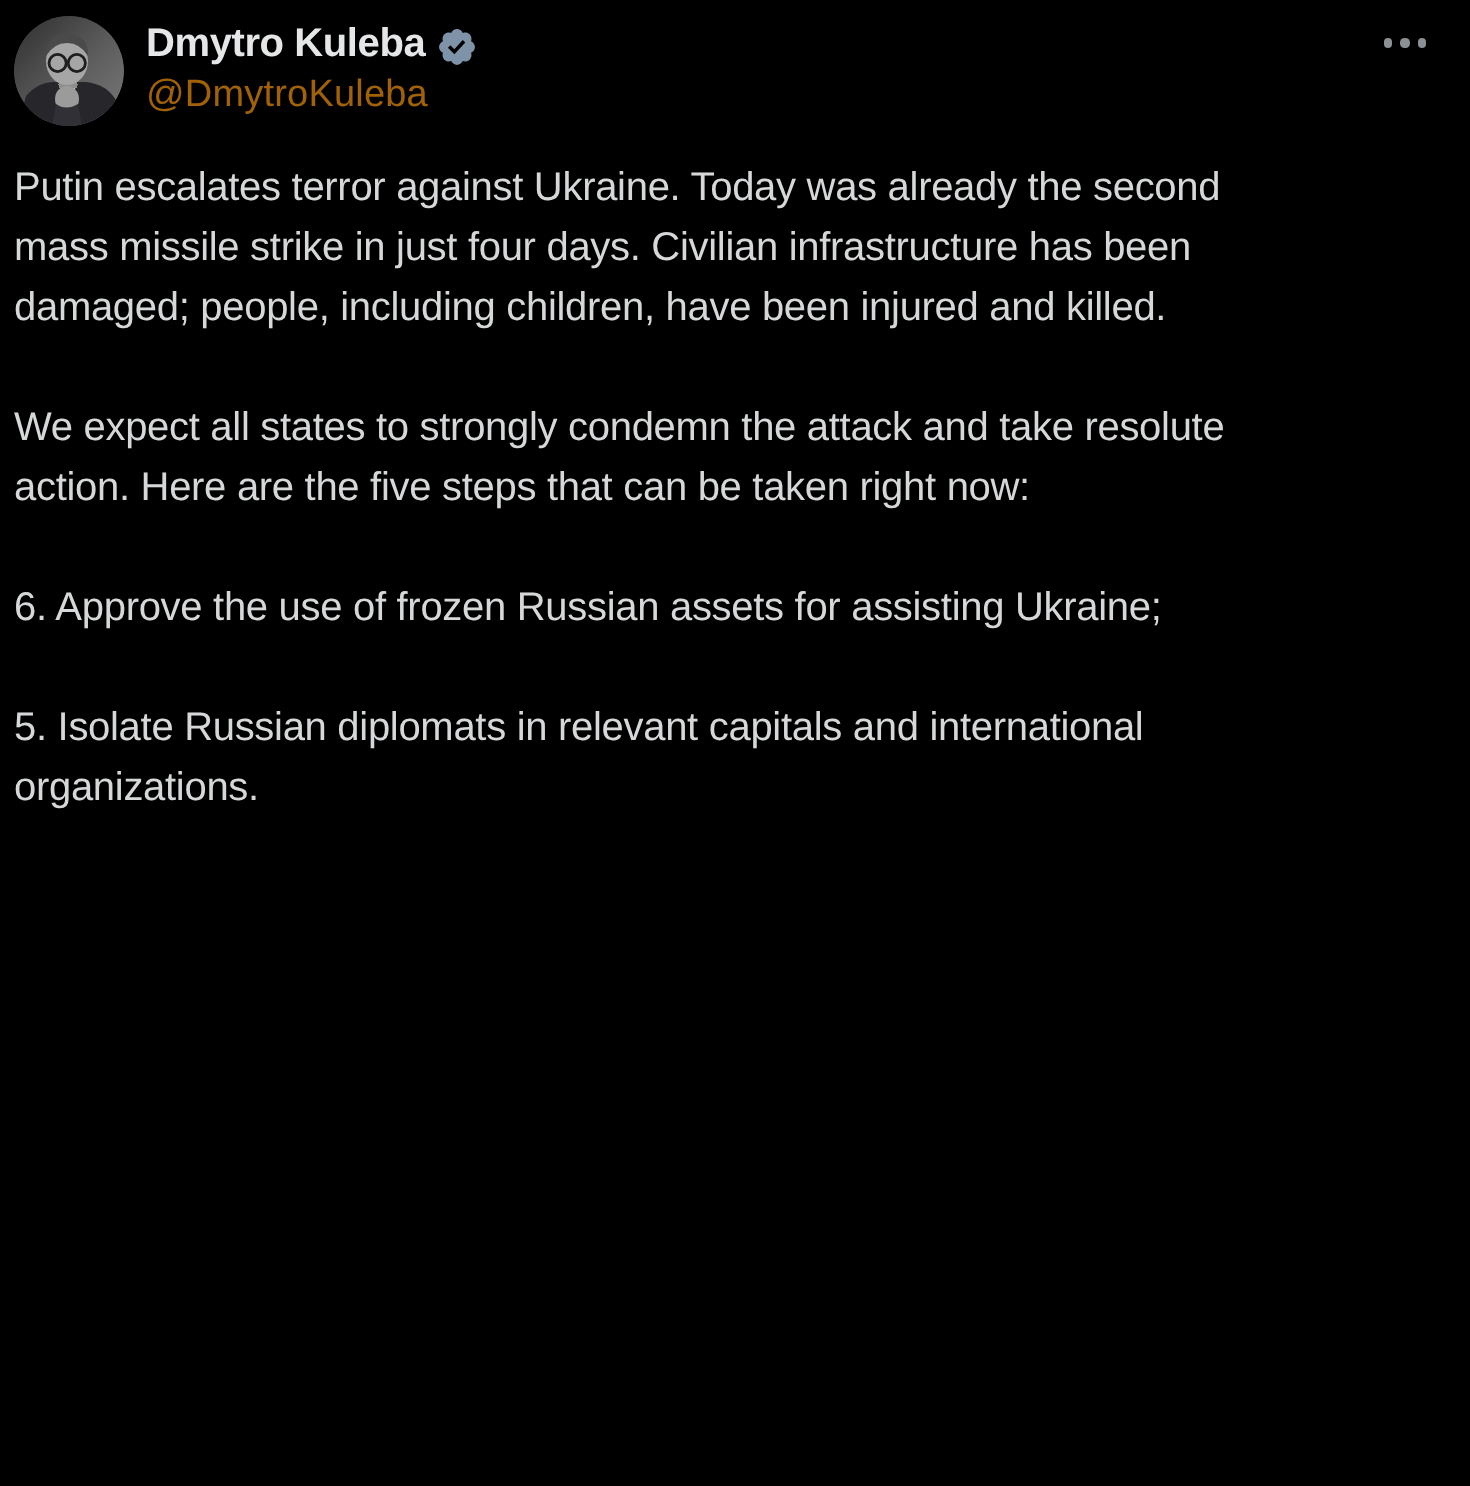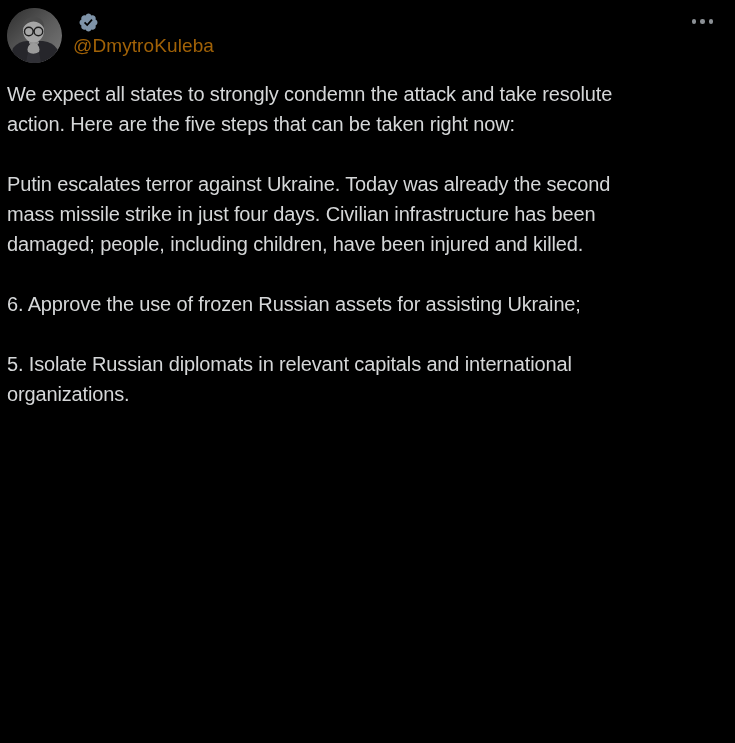--- a/index.html
+++ b/index.html
@@ -133,41 +133,42 @@
           <line x1="26" y1="23" x2="27.3" y2="23" stroke="#1e1e1e" stroke-width="1.4"></line>
 
           <ellipse cx="26.5" cy="41.5" rx="6" ry="6.5" fill="#9b9b9b"></ellipse>
           <path d="M21 44 Q26 47.5 32 44 L34 55 L19 55 Z" fill="#303036"></path>
         </g>
       </svg>
     </div>
 
     <div class="user-info">
       <div class="name-row">
+        <span class="display-name">Dmytro Kuleba</span>
         <span class="badge">
           <svg viewBox="0 0 24 24" width="21" height="21">
             <path fill-rule="evenodd" fill="#7e93a8" d="M22.25 12c0-1.43-.88-2.67-2.19-3.34.46-1.39.2-2.9-.81-3.91s-2.52-1.27-3.91-.81c-.66-1.31-1.91-2.19-3.34-2.19s-2.67.88-3.33 2.19c-1.4-.46-2.91-.2-3.92.81s-1.26 2.52-.8 3.91c-1.31.67-2.2 1.91-2.2 3.34s.89 2.67 2.2 3.34c-.46 1.39-.21 2.9.8 3.91s2.52 1.26 3.91.81c.67 1.31 1.91 2.19 3.34 2.19s2.68-.88 3.34-2.19c1.39.45 2.9.2 3.91-.81s1.27-2.52.81-3.91c1.31-.67 2.19-1.91 2.19-3.34zm-11.71 4.2L6.8 12.46l1.41-1.42 2.26 2.26 4.8-5.23 1.47 1.36-6.2 6.77z"></path>
           </svg>
         </span>
       </div>
       <div class="handle">@DmytroKuleba</div>
     </div>
 
     <div class="more-button">
       <span class="dot"></span>
       <span class="dot"></span>
       <span class="dot"></span>
     </div>
 
   </div>
 
   <div class="tweet-body">
-    <p>We expect all states to strongly condemn the attack and take resolute
-action. Here are the five steps that can be taken right now:</p>
     <p>Putin escalates terror against Ukraine. Today was already the second
 mass missile strike in just four days. Civilian infrastructure has been
 damaged; people, including children, have been injured and killed.</p>
+    <p>We expect all states to strongly condemn the attack and take resolute
+action. Here are the five steps that can be taken right now:</p>
     <p>6. Approve the use of frozen Russian assets for assisting Ukraine;</p>
     <p>5. Isolate Russian diplomats in relevant capitals and international
 organizations.</p>
   </div>
 
 </div>
 
 </body></html>

